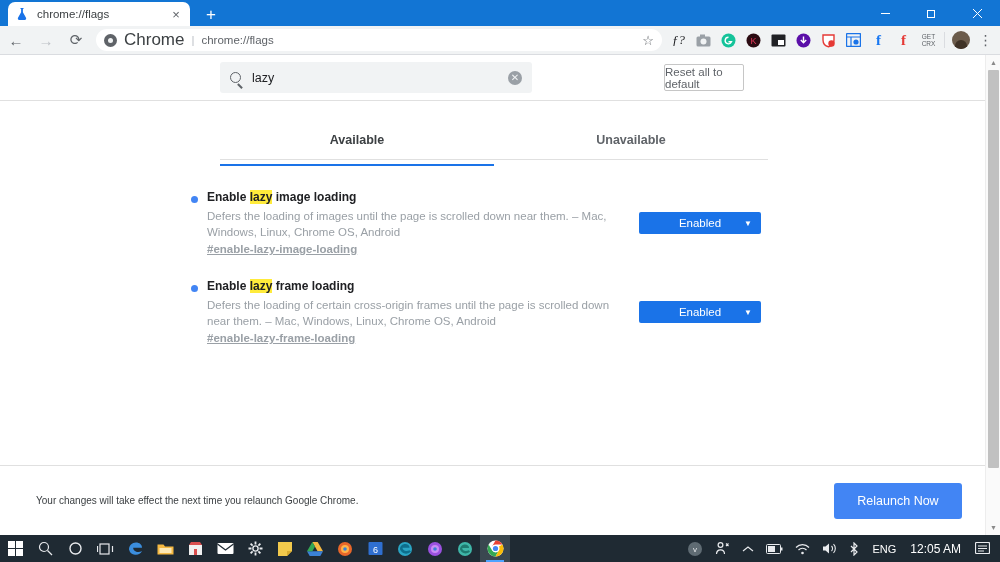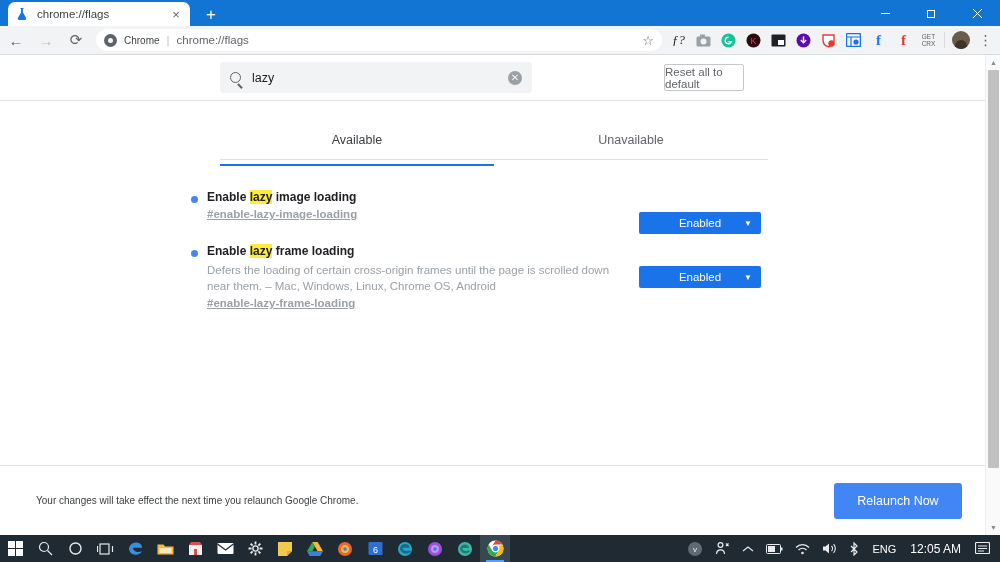--- a/index.html
+++ b/index.html
@@ -64,21 +64,21 @@
     position: relative;
   }
   .omni-icon {
     width: 13px; height: 13px; border-radius: 50%;
     background: #5f6368; flex: 0 0 13px; position: relative;
   }
   .omni-icon::after {
     content: ""; position: absolute; left: 4px; top: 4px;
     width: 5px; height: 5px; border-radius: 50%; background: #f1f3f4;
   }
-  .omni-chrome { font-size: 10px; color: #3c4043; margin-left: 7px; }
+  .omni-chrome { font-size: 17px; color: #3c4043; margin-left: 7px; }
   .omni-sep { color: #bdc1c6; margin: 0 7px; font-size: 11.5px; }
   .omni-url { font-size: 11.5px; color: #5f6368; }
   .star {
     position: absolute; right: 8px; color: #5f6368; font-size: 13px;
   }
   .exticons { display: flex; align-items: center; padding-right: 2px; }
   .ext {
     width: 25px; height: 25px; display: flex; align-items: center;
     justify-content: center; flex: 0 0 25px; font-size: 12px;
   }
@@ -134,21 +134,21 @@
   }
   .heading-row {
     position: absolute; left: 220px; top: 88px; width: 548px;
     display: flex; align-items: baseline; justify-content: space-between;
   }
   .h1 { font-size: 24px; color: #3c4043; font-weight: 400; }
   .version { font-size: 11.5px; color: #9aa0a6; }
 
   .tabs {
     position: absolute; left: 220px; top: 133px; width: 548px;
-    display: flex; border-bottom: 1px solid #e0e0e0;
+    display: flex; border-bottom: 1px solid #e0e0e0; font-weight: bold;
   }
   .ftab {
     flex: 1; text-align: center; font-size: 12.5px; color: #5f6368;
     padding-bottom: 12px;
   }
   .ftab.active { color: #3c4043; }
   .tab-underline {
     position: absolute; left: 220px; top: 164px; width: 274px; height: 2px;
     background: #1a73e8;
   }
@@ -358,20 +358,21 @@
     <div class="ftab">Unavailable</div>
   </div>
   <div class="tab-underline"></div>
 
   <div class="flags">
 
     <div class="flag">
       <span class="flag-dot"></span>
       <div class="flag-body">
         <div class="flag-title"><span>Enable </span><span class="hl">lazy</span><span> image loading</span></div>
+        <div class="flag-desc">Defers the loading of images until the page is scrolled down near them. – Mac, Windows, Linux, Chrome OS, Android</div>
         <div class="flag-id">#enable-lazy-image-loading</div>
       </div>
       <div class="flag-select">
         <span>Enabled</span>
         <span class="caret">▼</span>
       </div>
     </div>
 
     <div class="flag">
       <span class="flag-dot"></span>

